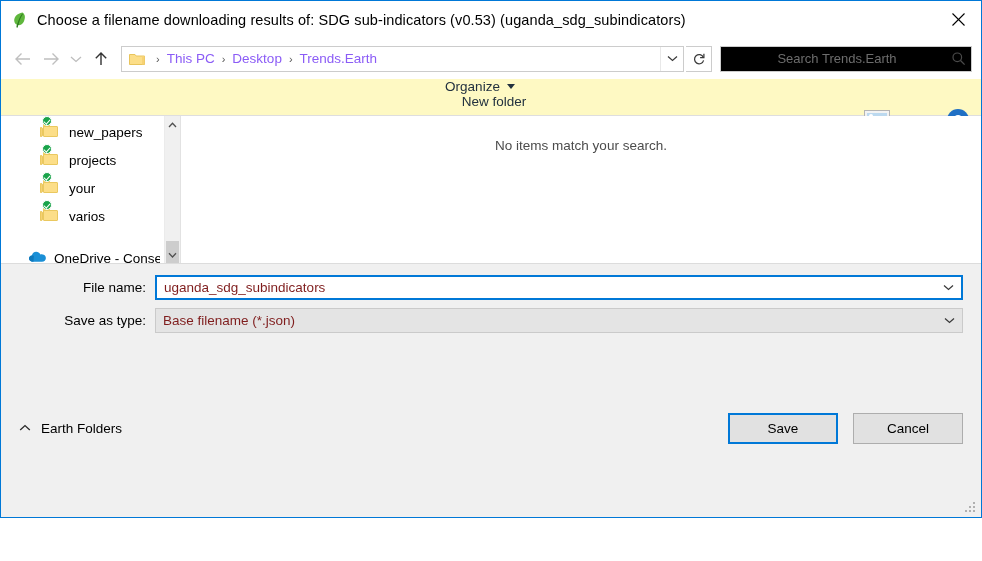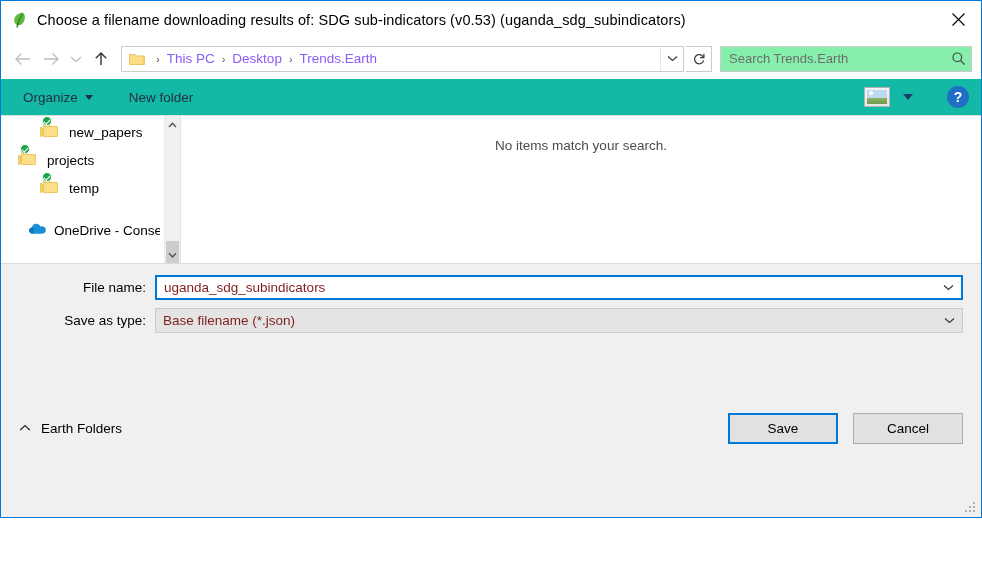--- a/index.html
+++ b/index.html
@@ -120,50 +120,52 @@
     box-sizing: border-box;
     display: flex; align-items: center; justify-content: center;
     background: #ffffff;
     flex: 0 0 auto;
     margin-right: 8px;
   }
   .searchbox {
     width: 252px;
     height: 26px;
     border: 1px solid #cccccc;
-    background: #86efac;
-    box-sizing: border-box;
-    display: flex;
-    align-items: center;
-    flex: 0 0 auto;
+    background: #000000;
+    box-sizing: border-box;
+    display: flex;
+    align-items: center;
+    flex: 0 0 auto;
+    text-align: center;
   }
   .searchbox .ph {
     flex: 1 1 auto;
     font-size: 13px;
     color: #6d6d6d;
     padding-left: 8px;
     white-space: nowrap;
     overflow: hidden;
   }
   .search-icon {
     width: 26px;
     display: flex; align-items: center; justify-content: center;
     flex: 0 0 auto;
   }
 
   
   .toolbar {
     height: 37px;
     min-height: 37px;
-    background: #14b8a6;
+    background: #fef9c3;
     border-bottom: 1px solid #dededf;
     display: flex;
     align-items: center;
     padding: 0 12px 0 18px;
     box-sizing: border-box;
+    flex-direction: column;
   }
   .tb-item {
     font-size: 13.5px;
     color: #22313f;
     display: flex;
     align-items: center;
     height: 26px;
     padding: 0 4px;
     white-space: nowrap;
   }
@@ -572,40 +574,49 @@
         <div class="tree-row" style="padding-left:42px">
           <span class="ico">
             <span class="folder">
               <span class="tab"></span><span class="body2"></span><span class="flap"></span>
               <span class="sync-badge"></span>
             </span>
           </span>
           <span class="lbl">new_papers</span>
         </div>
 
-        <div class="tree-row" style="padding-left:20px">
+        <div class="tree-row" style="padding-left:42px">
           <span class="ico">
             <span class="folder">
               <span class="tab"></span><span class="body2"></span><span class="flap"></span>
               <span class="sync-badge"></span>
             </span>
           </span>
           <span class="lbl">projects</span>
         </div>
 
         <div class="tree-row" style="padding-left:42px">
           <span class="ico">
             <span class="folder">
               <span class="tab"></span><span class="body2"></span><span class="flap"></span>
               <span class="sync-badge"></span>
             </span>
           </span>
-          <span class="lbl">temp</span>
+          <span class="lbl">your</span>
         </div>
 
+        <div class="tree-row" style="padding-left:42px">
+          <span class="ico">
+            <span class="folder">
+              <span class="tab"></span><span class="body2"></span><span class="flap"></span>
+              <span class="sync-badge"></span>
+            </span>
+          </span>
+          <span class="lbl">varios</span>
+        </div>
 
         <div style="height:14px"></div>
 
         <div class="tree-row" style="padding-left:27px">
           <span class="ico onedrive-ico">
             <svg width="19" height="13" viewBox="0 0 19 13">
               <path d="M5.2 11.8 C2.6 11.8 1 10.3 1 8.5 C1 6.9 2.3 5.6 3.9 5.5 C4.2 3.3 6 1.8 8.2 1.8 C10 1.8 11.6 2.9 12.3 4.5 C12.7 4.3 13.2 4.2 13.7 4.2 C16 4.2 17.9 5.9 17.9 8 C17.9 10.1 16.2 11.8 14 11.8 Z" fill="#1a8fd6"></path>
               <path d="M5.2 11.8 C2.6 11.8 1 10.3 1 8.5 C1 6.9 2.3 5.6 3.9 5.5 C4.6 5.4 5.3 5.6 5.9 5.9 L5.4 11.8 Z" fill="#0f78bb"></path>
             </svg>
           </span>

